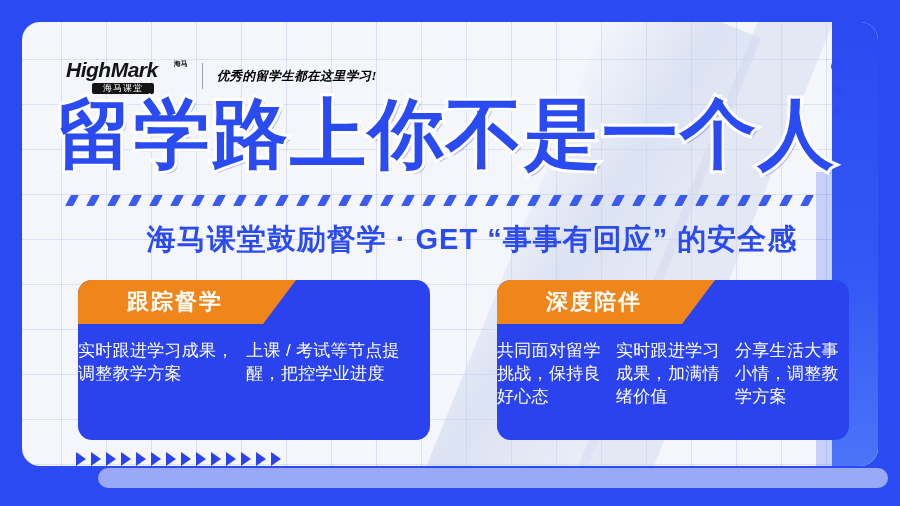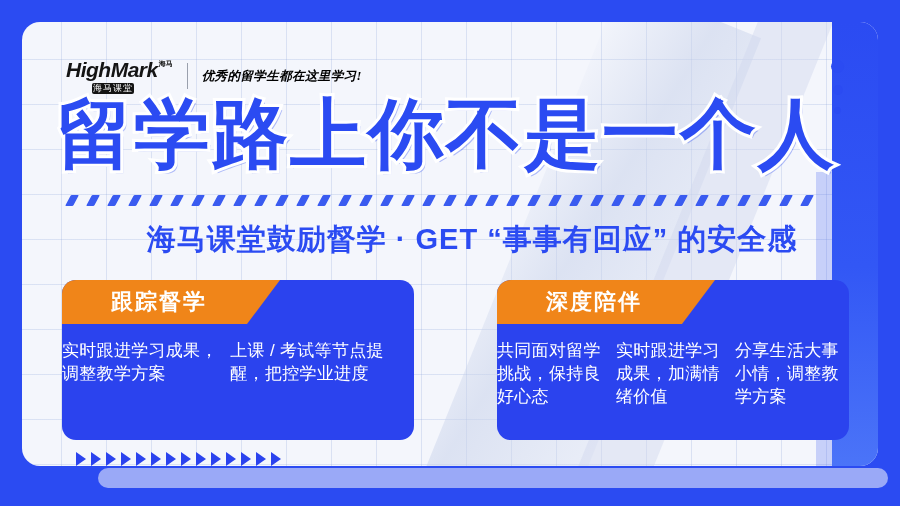--- a/index.html
+++ b/index.html
@@ -54,26 +54,26 @@
   }
 
   
   .header{
     position:absolute;left:44px;top:36px;height:36px;
     display:flex;align-items:center;gap:14px;
   }
   .logo{display:flex;flex-direction:column;align-items:flex-start;line-height:1;}
   .logo-main{
     font-weight:bold;font-size:21px;letter-spacing:-.5px;color:#141414;
-    font-style:italic;display:flex;align-items:flex-start;
+    font-style:italic;display:flex;align-items:flex-start;gap:15px;
   }
   .logo-main .tm{font-size:7px;font-style:normal;margin-left:1px;margin-top:1px;letter-spacing:0;}
   .logo-sub{
     margin-top:3px;margin-left:26px;
-    background:#141414;color:#fff;font-size:9px;padding:1px 1px;border-radius:2px;
+    background:#141414;color:#fff;font-size:9px;padding:1px 11px;border-radius:2px;
     letter-spacing:1px;
   }
   .logo-divider{width:1px;height:26px;background:#9aa0ad;}
   .tagline{
     font-size:12.5px;color:#000000;font-style:italic;font-weight:bold;letter-spacing:.4px;
     font-family:"Liberation Serif","DejaVu Serif",serif;
   }
 
   
   .dots{position:absolute;right:34px;top:38px;display:flex;flex-direction:column;align-items:center;gap:12px;}
@@ -116,21 +116,21 @@
   .subtitle{
     position:absolute;left:0;top:198px;width:900px;text-align:center;
     font-size:29px;font-weight:bold;color:#2b4bf2;letter-spacing:1px;
   }
 
   
   .card{
     position:absolute;top:258px;width:352px;height:160px;
     background:#2b43ee;border-radius:14px;overflow:hidden;
   }
-  .card.left{left:40px;}
+  .card.left{left:56px;}
   .card.right{left:475px;}
   .card-tab{
     position:relative;height:44px;width:218px;
     background:#f08519;
     display:flex;align-items:center;justify-content:center;
     clip-path:polygon(0 0, 218px 0, 185px 44px, 0 44px);
   }
   .card-tab-label{
     color:#ffffff;font-size:22px;font-weight:bold;letter-spacing:2px;
     margin-left:-24px;

